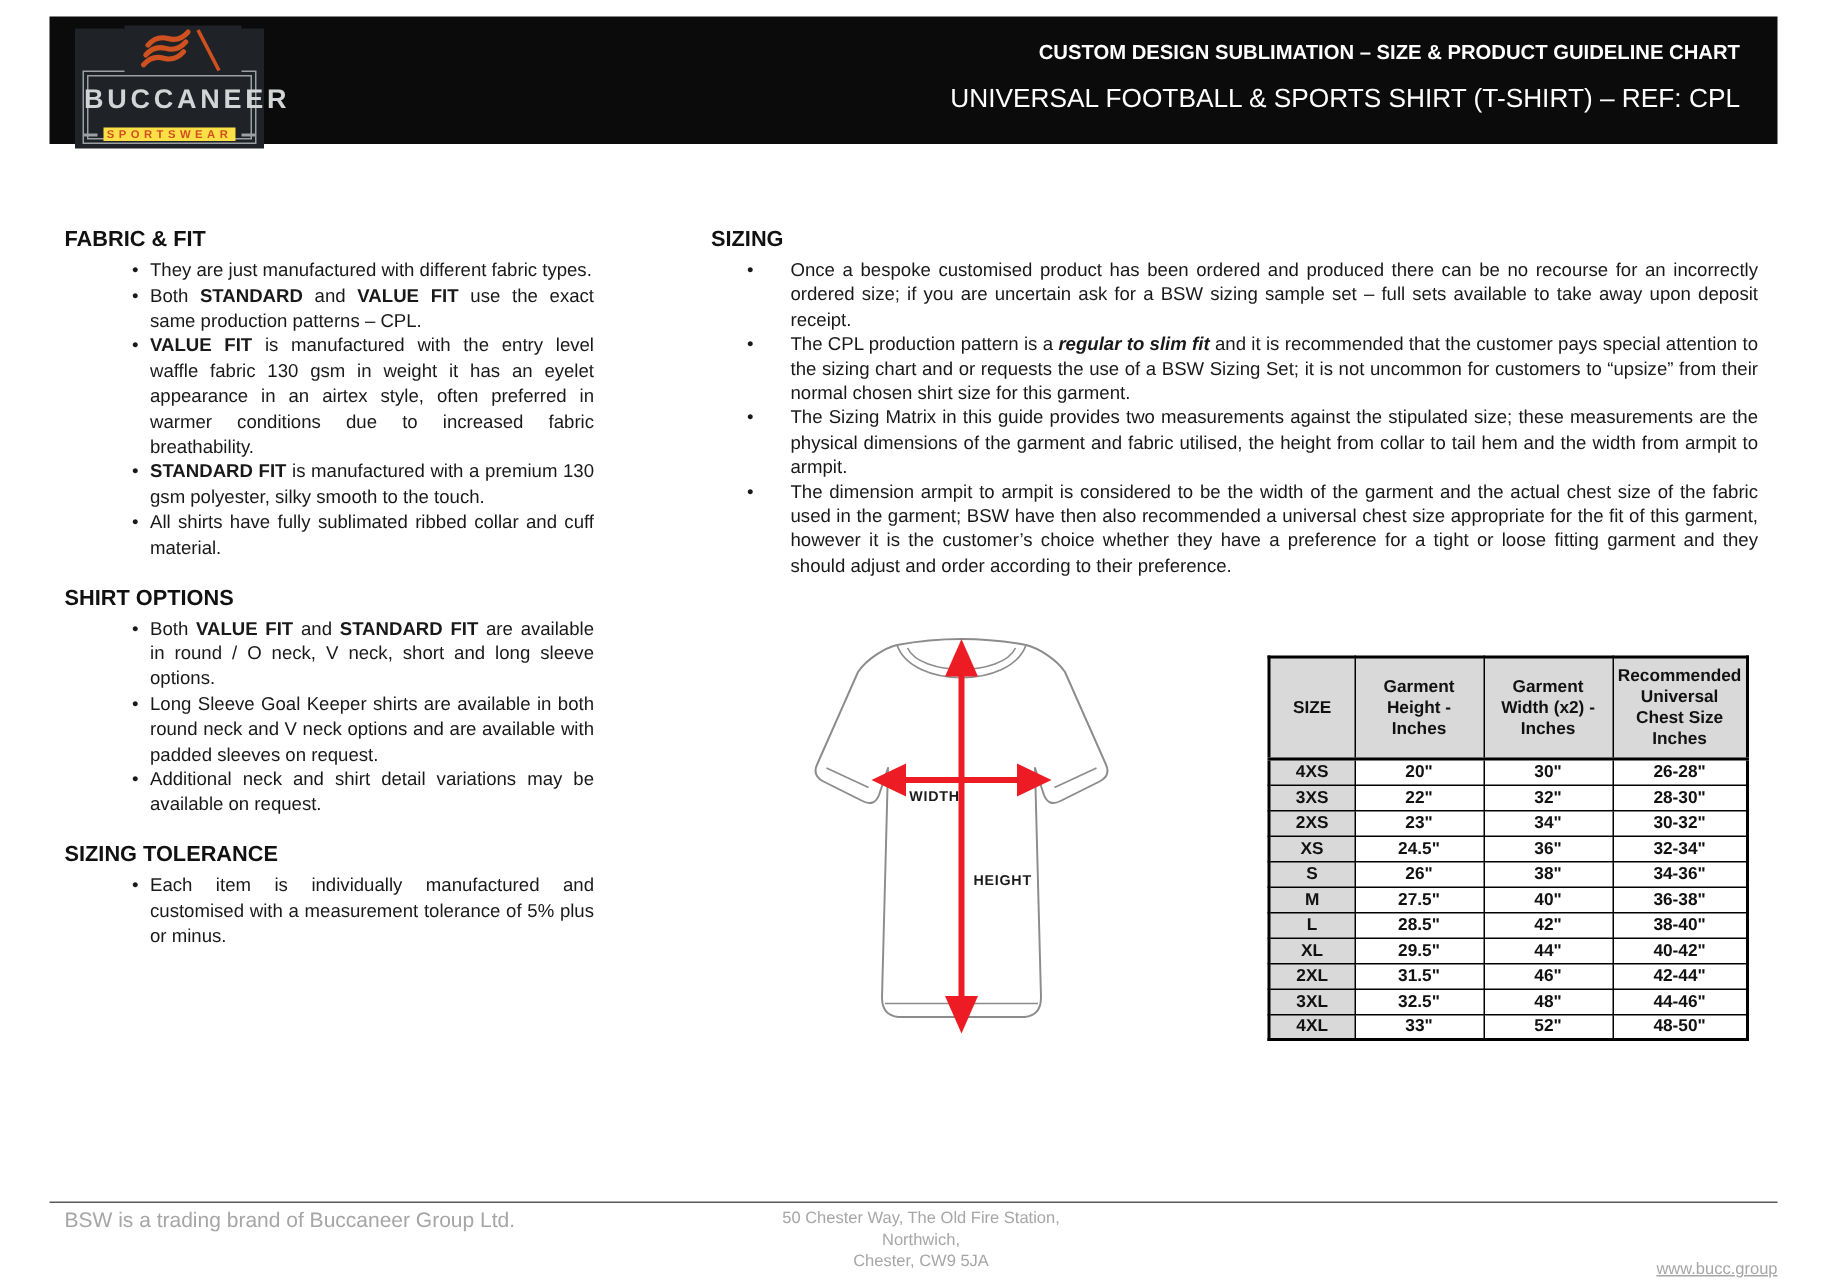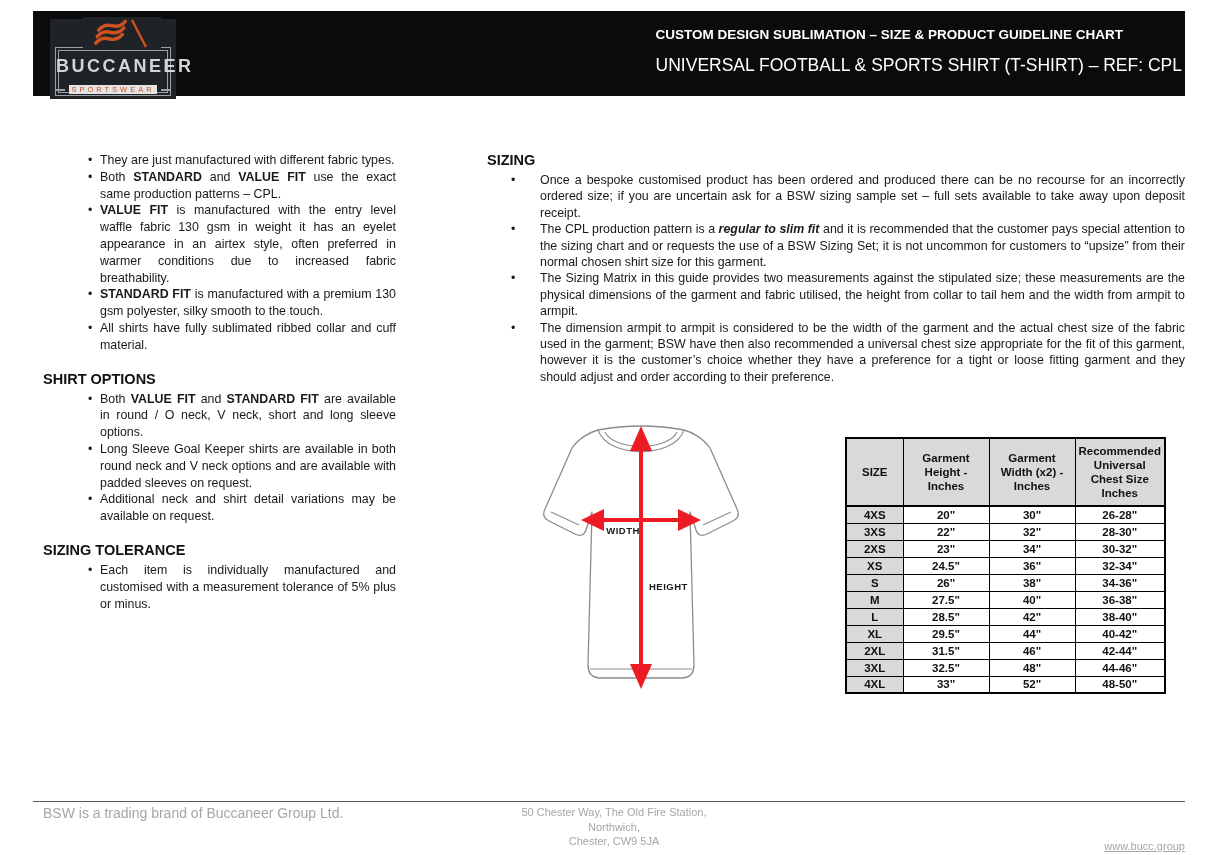--- a/index.html
+++ b/index.html
@@ -20,30 +20,30 @@
   .logo{position:absolute;left:17px;top:8px;width:126px;height:80px;background:#1f2327;}
   .flag-wrap{position:absolute;top:-2px;left:33px;background:#1f2327;padding:0 3px;z-index:3;}
   .flag-svg{display:block;width:72px;height:32px;}
   .flag-stroke{stroke:var(--orange);}
   .logo-frame{position:absolute;left:5px;right:5px;top:28px;bottom:3px;border:1px solid #9ba0a3;}
   .logo-frame::before{content:"";position:absolute;inset:2px;border:1px solid #9ba0a3;}
   .logo-name{position:relative;z-index:1;text-align:center;margin-top:8px;font-weight:bold;
              font-size:18px;letter-spacing:2.5px;color:var(--logo-text);}
   .logo-sub-row{position:absolute;left:0;right:0;bottom:1px;display:flex;align-items:center;
                 justify-content:center;gap:4px;z-index:2;}
-  .logo-sub{font-size:7.5px;font-weight:normal;letter-spacing:3px;color:var(--orange);
-            background:#e5e5e5;padding:0 2px;}
+  .logo-sub{font-size:7.5px;font-weight:bold;letter-spacing:3px;color:var(--orange);
+            background:#fde047;padding:0 2px;}
   .logo-line{width:18px;height:2px;background:#9ba0a3;}
-  .titles{position:absolute;top:0;right:3px;height:100%;text-align:left;color:#fff;}
+  .titles{position:absolute;top:0;right:25px;height:100%;text-align:right;color:#fff;}
   .title1{margin-top:16px;font-size:13.5px;font-weight:bold;}
   .title2{margin-top:13px;font-size:17.5px;font-weight:normal;}
 
   
   .col-left{position:absolute;left:43px;top:152px;width:353px;}
-  .col-right{position:absolute;left:487px;top:152px;width:698px;}
+  .col-right{position:absolute;left:474px;top:152px;width:698px;}
   .sec-heading{margin:0;font-size:14.5px;font-weight:bold;color:#111;}
   .sec-heading + .bullets{margin-top:4px;}
   .bullets + .sec-heading{margin-top:17px;}
   .bullets{list-style:none;margin:0;padding:0;font-size:12.4px;line-height:16.8px;
            color:#191919;text-align:justify;}
   .col-left .bullets li{position:relative;padding-left:57px;}
   .col-left .bullets li::before{content:"\2022";position:absolute;left:45px;}
   .col-right .bullets{line-height:16.4px;}
   .col-right .bullets li{position:relative;padding-left:53px;}
   .col-right .bullets li::before{content:"\2022";position:absolute;left:24px;}
@@ -105,20 +105,21 @@
         </div>
       </div>
     </div>
     <div class="titles">
       <div class="title1">CUSTOM DESIGN SUBLIMATION – SIZE &amp; PRODUCT GUIDELINE CHART</div>
       <div class="title2">UNIVERSAL FOOTBALL &amp; SPORTS SHIRT (T-SHIRT) – REF: CPL</div>
     </div>
   </header>
 
   <section class="col-left">
+      <h2 class="sec-heading">FABRIC &amp; FIT</h2>
       <ul class="bullets">
         <li><span>They are just manufactured with different fabric types.</span></li>
         <li><span>Both </span><span class="b">STANDARD</span><span> and </span><span class="b">VALUE FIT</span><span> use the exact same production patterns – CPL.</span></li>
         <li><span class="b">VALUE FIT</span><span> is manufactured with the entry level waffle fabric 130 gsm in weight it has an eyelet appearance in an airtex style, often preferred in warmer conditions due to increased fabric breathability.</span></li>
         <li><span class="b">STANDARD FIT</span><span> is manufactured with a premium 130 gsm polyester, silky smooth to the touch.</span></li>
         <li><span>All shirts have fully sublimated ribbed collar and cuff material.</span></li>
       </ul>
       <h2 class="sec-heading">SHIRT OPTIONS</h2>
       <ul class="bullets">
         <li><span>Both </span><span class="b">VALUE FIT</span><span> and </span><span class="b">STANDARD FIT</span><span> are available in round / O neck, V neck, short and long sleeve options.</span></li>

